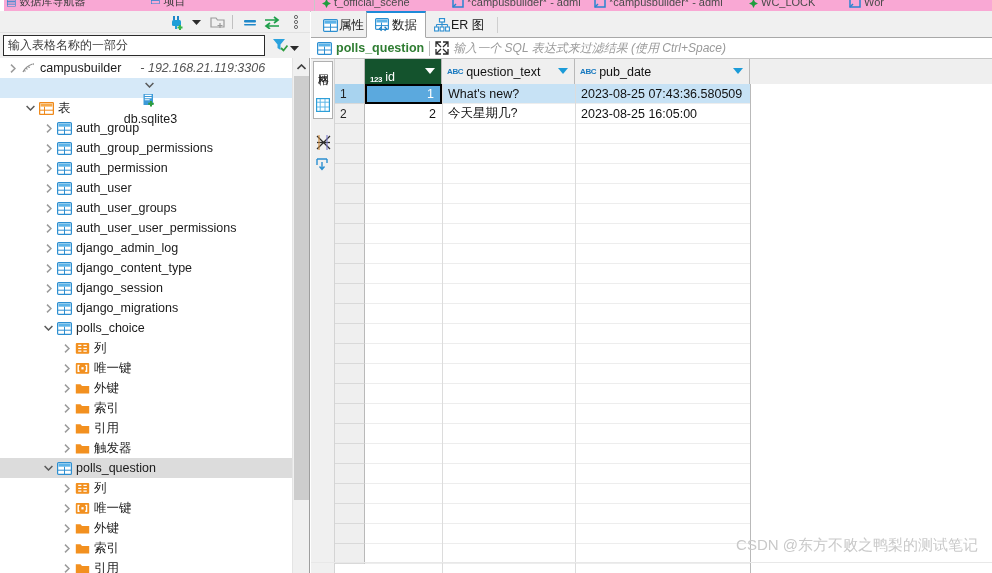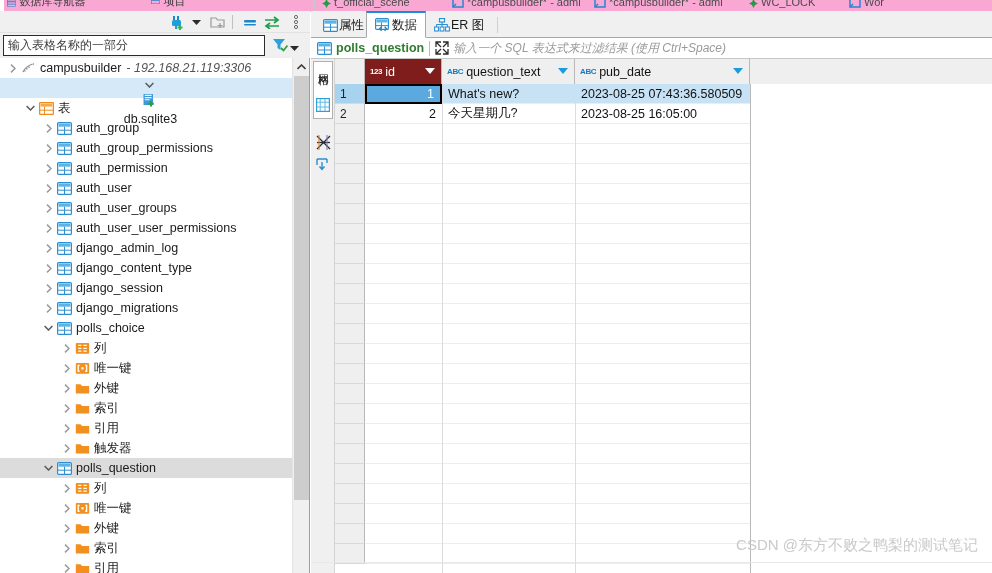--- a/index.html
+++ b/index.html
@@ -154,21 +154,21 @@
   }
   .gcorner{
     position:absolute;left:0;top:0;width:30px;height:25px;background:#efefef;
     border-right:1px solid #b9b9b9;box-sizing:border-box;
   }
   .gcol{
     position:absolute;top:0;height:25px;box-sizing:border-box;
     border-right:1px solid #b9b9b9;display:flex;align-items:center;
     padding-left:5px;font-size:12.5px;color:#111;background:#efefef;
   }
-  .gcol.selcol{background:#7f1d1d;color:#ffffff;}
+  .gcol.selcol{background:#14532d;color:#ffffff;align-items:flex-end;}
   .gcol .typ{
     font-size:8px;font-weight:bold;margin-right:3px;color:#1879bf;letter-spacing:-0.4px;
   }
   .gcol.selcol .typ{color:#ffffff;}
   .gcol .caret{
     position:absolute;right:6px;top:9px;width:0;height:0;
     border-left:5px solid transparent;border-right:5px solid transparent;
     border-top:6px solid #1b9bd8;
   }
   .gcol.selcol .caret{border-top-color:#ffffff;}
@@ -328,21 +328,21 @@
           <span class="ticon-box">
             <span style="display: inline-flex; align-items: center;">
               <svg width="15" height="14" viewBox="0 0 15 14">
                 <path d="M2 11 C4 7 7 4.5 11.5 3" stroke="#8d8d8d" stroke-width="1.3" fill="none"></path>
                 <path d="M11.5 3 L13 2 L12.8 4.3 Z" fill="#8d8d8d"></path>
                 <path d="M3 9.5 L4.6 10.3 M5 7.5 L6.6 8.3 M7.2 5.8 L8.8 6.6" stroke="#8d8d8d" stroke-width="1.1"></path>
               </svg>
             </span>
           </span>
           <span class="tlabel">campusbuilder</span>
-          <span class="tlabel grey-it" style="margin-left: 5px;"> - 192.168.21.119:3306</span>
+          <span class="tlabel grey-it" style="margin-left: 19px;"> - 192.168.21.119:3306</span>
         </div>
         <div class="trow sel" style="padding-left: 6px; flex-direction: column;">
           <span class="twist">
             <svg width="9" height="6" viewBox="0 0 9 6">
               <path d="M0.6 1 L4.5 5 L8.4 1" stroke="#5a5a5a" stroke-width="1.5" fill="none"></path>
             </svg>
           </span>
           <span class="ticon-box">
             <span style="display: inline-flex; align-items: center;">
               <svg width="15" height="14" viewBox="0 0 15 14">

